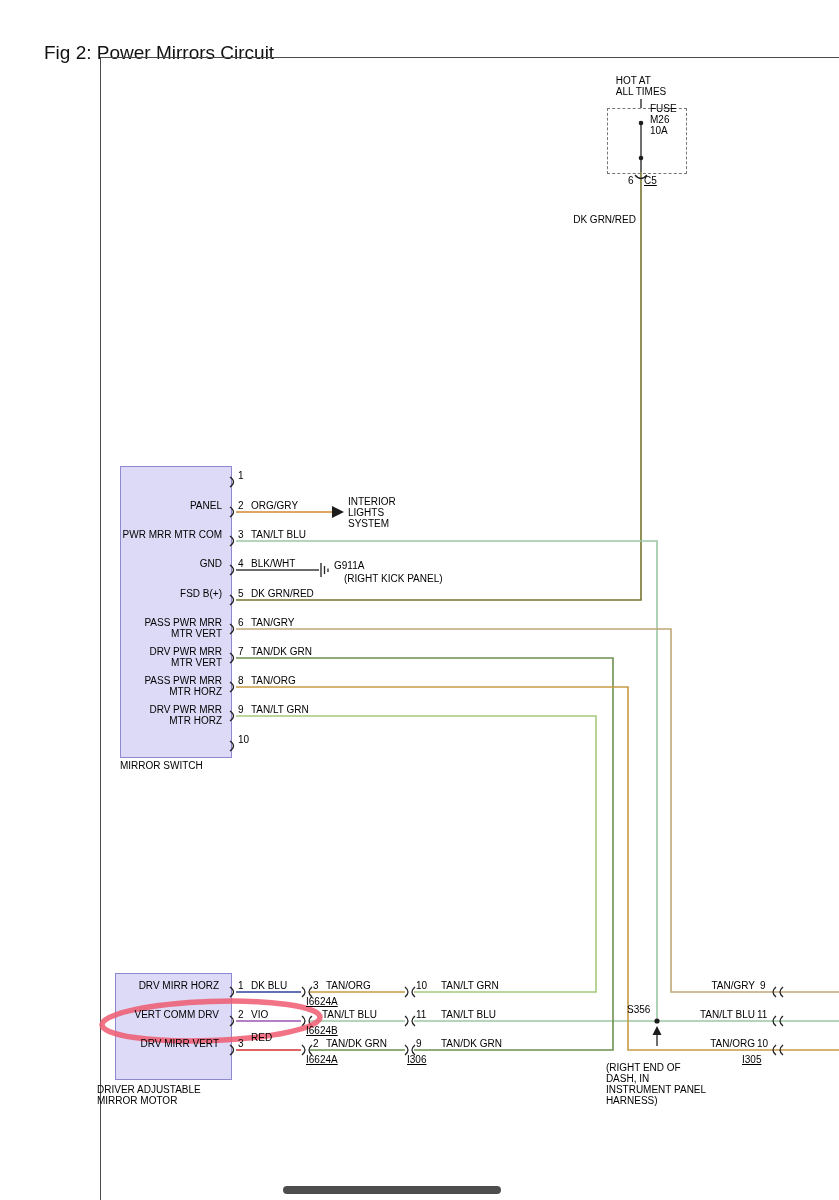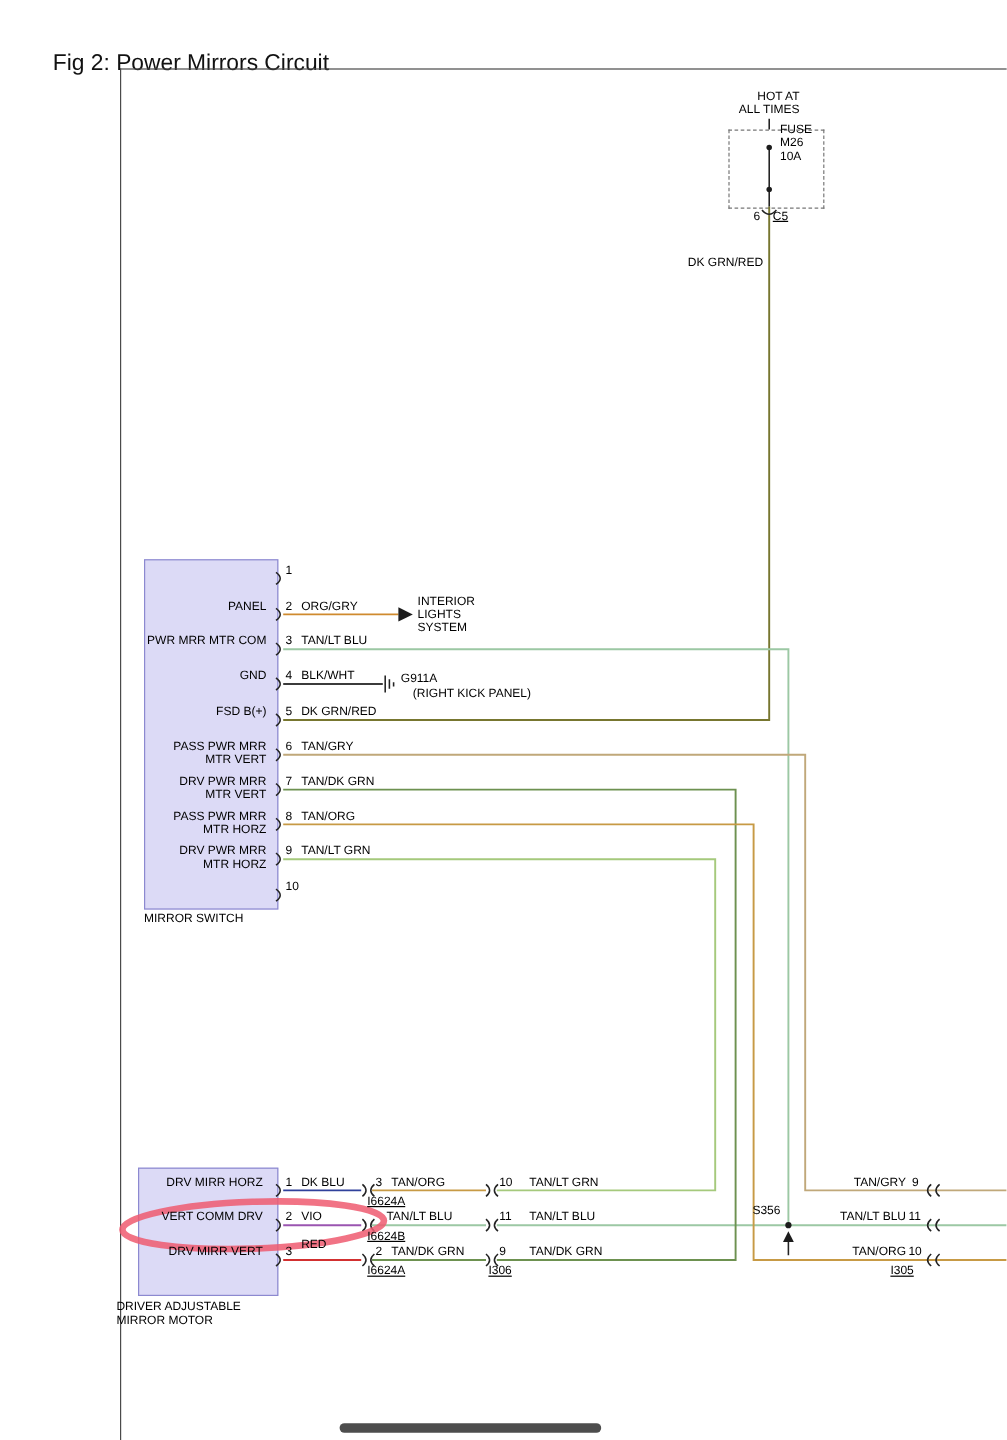--- a/index.html
+++ b/index.html
@@ -7,21 +7,21 @@
           font-family:"Liberation Sans","DejaVu Sans",sans-serif;color:#000;}
   .title{position:absolute;left:44px;top:6px;font-size:19px;color:#111;white-space:nowrap;margin-top:36px;}
   .frame{position:absolute;left:100px;top:57px;width:739px;height:1143px;
          border-left:1.5px solid #4a4a4a;border-top:1.5px solid #4a4a4a;}
   .ecu{position:absolute;background:var(--box-fill,#dcdaf6);border:1px solid var(--box-border,#8c89d0);}
   .tipm{position:absolute;border:1.3px dashed #777;background:#fff;}
   .wires{position:absolute;left:0;top:0;width:839px;height:1200px;pointer-events:none;}
   .lbl{position:absolute;font-size:10px;line-height:11px;white-space:pre-line;}
   .r{text-align:right;}
   .u{text-decoration:underline;}
-  .cc{transform:translateX(-50%);text-align:right;}
+  .cc{transform:translateX(-50%);text-align:left;}
   .scrollthumb{position:absolute;left:283px;top:1186px;width:218px;height:8px;border-radius:4px;background:#4d4d4d;}
   svg path.w{fill:none;stroke-width:1.6;}
   svg path.b{fill:none;stroke:#232323;stroke-width:1.3;}
   svg .f{fill:#1c1c1c;stroke:none;}
 </style>
 </head>
 <body>
 
 <div class="canvas">
 
@@ -153,16 +153,20 @@
 
   <div class="lbl r" style="left:660px;top:980px;width:95px">TAN/GRY</div>
   <div class="lbl" style="left:760px;top:980px">9</div>
   <div class="lbl r" style="left:660px;top:1009px;width:95px">TAN/LT BLU</div>
   <div class="lbl" style="left:757px;top:1009px">11</div>
   <div class="lbl r" style="left:660px;top:1038px;width:95px">TAN/ORG</div>
   <div class="lbl" style="left:757px;top:1038px">10</div>
   <div class="lbl u" style="left:742px;top:1054px">I305</div>
 
   <div class="lbl" style="left:627px;top:1004px">S356</div>
+  <div class="lbl cc" style="left:656px;top:1062px">(RIGHT END OF
+DASH, IN
+INSTRUMENT PANEL
+HARNESS)</div>
 
   <div class="scrollthumb"></div>
 
 </div>
 
 </body></html>

